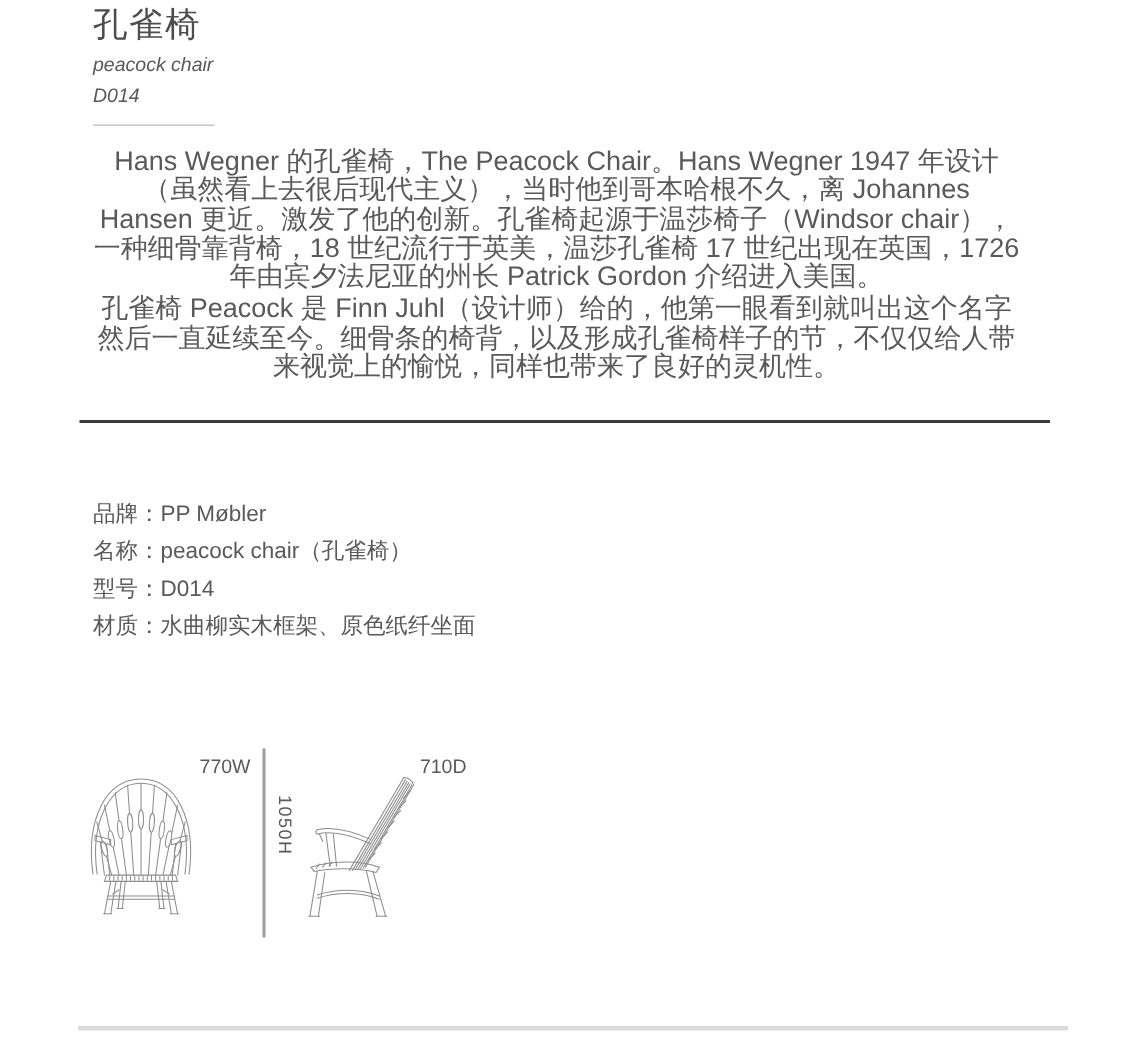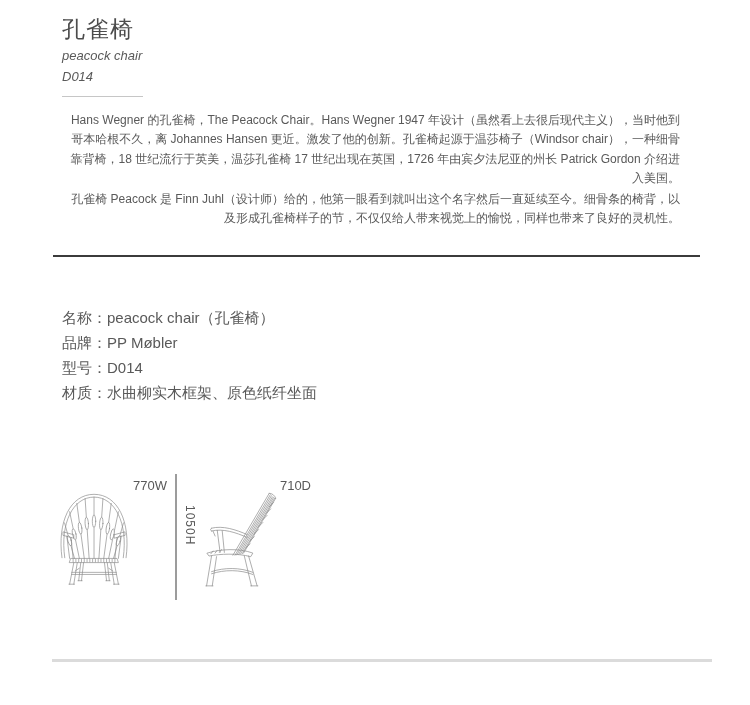--- a/index.html
+++ b/index.html
@@ -1,33 +1,33 @@
 <!DOCTYPE html>
 <html><head>
 <meta charset="utf-8">
 <style>
   html,body{margin:0;padding:0;}
   body{
     width:750px;height:705px;background:#ffffff;overflow:hidden;
     font-family:"Liberation Sans","DejaVu Sans",sans-serif;
     -webkit-font-smoothing:antialiased;
   }
-  .page{padding:1px 78px 0 62px;margin-top:13px;}
+  .page{padding:1px 78px 0 62px;}
 
   .title{
     margin:0;font-size:23px;font-weight:normal;color:#4c4c4c;
     line-height:30px;letter-spacing:1px;
   }
   .sub{font-size:13px;color:#595959;margin-top:4px;line-height:15px;font-style:italic;}
   .model{margin-top:6px;}
   .short-rule{width:81px;height:0;border-top:1px solid #c6c6c6;margin-top:12px;}
 
   .body-p{
-    margin:14px 0 0 0;width:618px;font-size:12px;line-height:19.3px;
-    color:#595959;text-align:right;
+    margin:14px 0 0 0;width:618px;font-size:18px;line-height:19.3px;
+    color:#595959;text-align:center;
   }
   .body-p.second{margin-top:2px;}
 
   .divider-dark{width:647px;height:0;border-top:2px solid #3b3b3b;margin:26px 0 0 -9px;}
 
   .specs{list-style:none;margin:48px 0 0 0;padding:0;font-size:15px;color:#595959;}
   .specs li{line-height:25px;}
 
   .drawings{display:flex;align-items:flex-start;margin:66px 0 0 -7px;}
   .figure{display:flex;flex-direction:row;width:112px;}
@@ -54,22 +54,22 @@
   <div class="sub">peacock chair</div>
   <div class="sub model">D014</div>
   <div class="short-rule"></div>
 
   <p class="body-p">Hans Wegner 的孔雀椅，The Peacock Chair。Hans Wegner 1947 年设计（虽然看上去很后现代主义），当时他到哥本哈根不久，离 Johannes Hansen 更近。激发了他的创新。孔雀椅起源于温莎椅子（Windsor chair），一种细骨靠背椅，18 世纪流行于英美，温莎孔雀椅 17 世纪出现在英国，1726 年由宾夕法尼亚的州长 Patrick Gordon 介绍进入美国。</p>
   <p class="body-p second">孔雀椅 Peacock 是 Finn Juhl（设计师）给的，他第一眼看到就叫出这个名字然后一直延续至今。细骨条的椅背，以及形成孔雀椅样子的节，不仅仅给人带来视觉上的愉悦，同样也带来了良好的灵机性。</p>
 
   <div class="divider-dark"></div>
 
   <ul class="specs">
+    <li>品牌：PP Møbler</li>
     <li>名称：peacock chair（孔雀椅）</li>
-    <li>品牌：PP Møbler</li>
     <li>型号：D014</li>
     <li>材质：水曲柳实木框架、原色纸纤坐面</li>
   </ul>
 
   <div class="drawings">
 
     <div class="figure">
       <svg width="112" height="140" viewBox="0 0 112 140">
         <g stroke="#8d8d8d" fill="none" stroke-width="1" stroke-linecap="round">
           <path d="M 10 94 C 3 42 22 3 56 3 C 90 3 109 42 102 94"></path>

